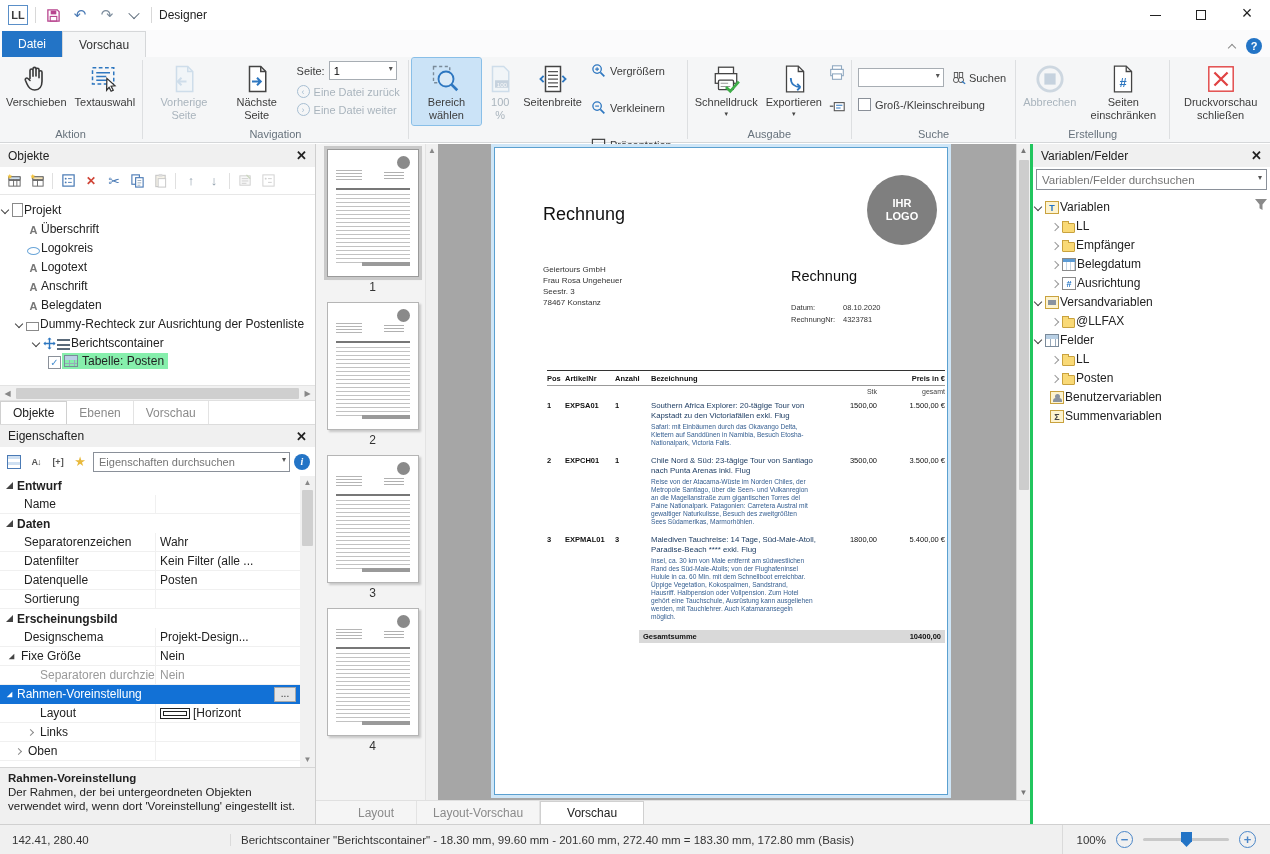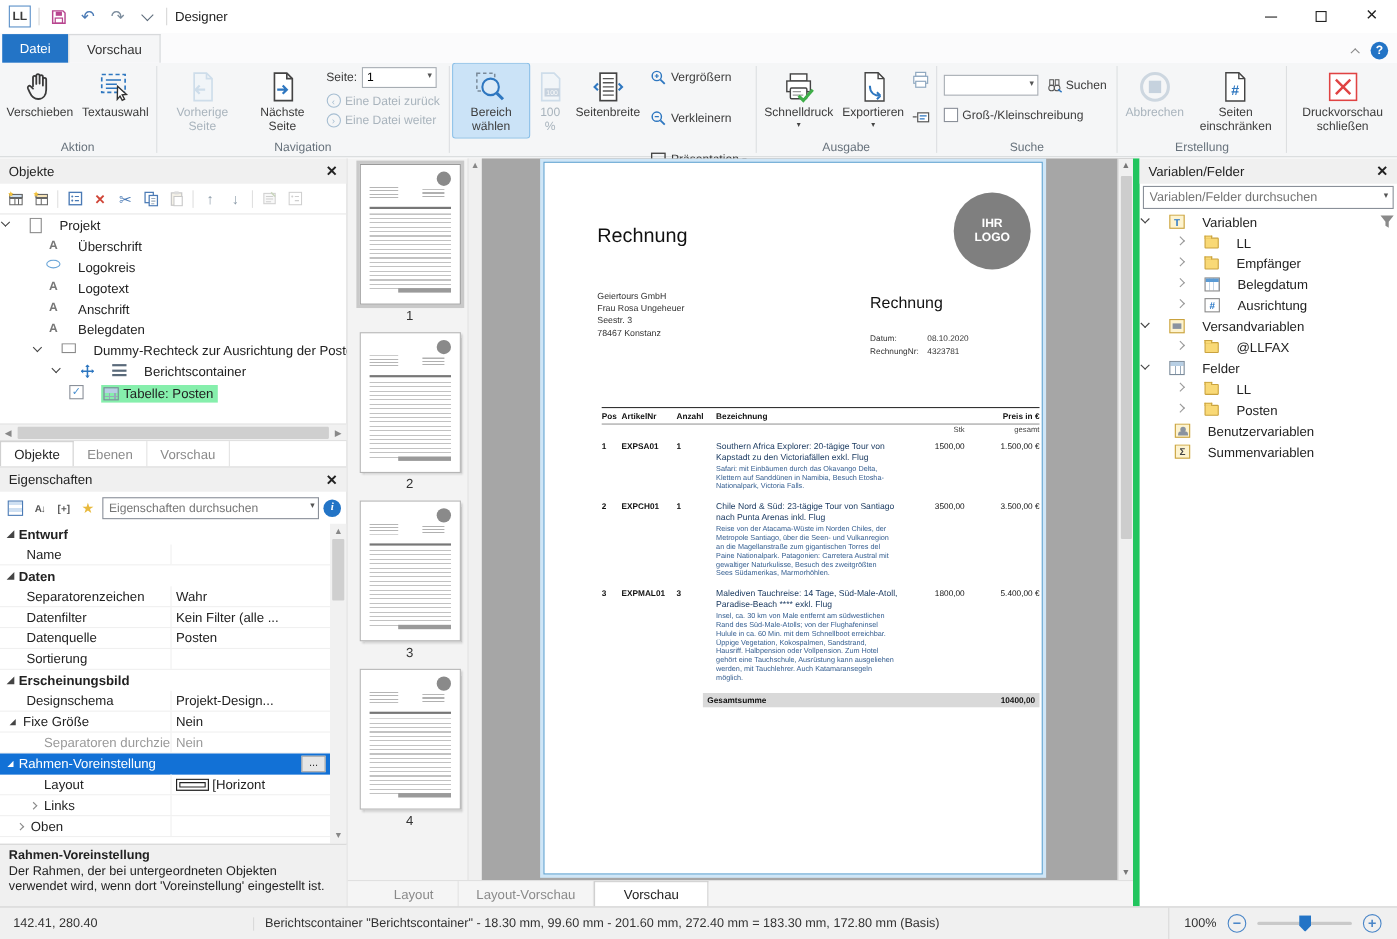--- a/index.html
+++ b/index.html
@@ -55,38 +55,38 @@
   .combo{position:relative;display:inline-block}
   .combo::after{content:"▾";position:absolute;right:4px;top:3px;font-size:8px;color:#555}
   .search-input{width:86px;height:19px;border:1px solid #a7adb3;background:#fff;font-size:11px;padding:0 14px 0 4px;font-family:inherit}
   .cbx{width:13px;height:13px;border:1px solid #8a9099;background:#fff;display:inline-block;flex:0 0 auto}
 
   
   .main{position:absolute;top:144px;left:0;right:0;bottom:30px;display:flex}
   .left-panel{width:316px;border-right:1px solid #cfcfcf;display:flex;flex-direction:column;background:#fff}
   .middle{flex:1;display:flex;flex-direction:column;min-width:0}
   .middle-body{flex:1;display:flex;min-height:0}
-  .right-panel{width:240px;border-left:6px solid #22c55e;display:flex;flex-direction:column;background:#fff}
+  .right-panel{width:240px;border-left:3px solid #22c55e;display:flex;flex-direction:column;background:#fff}
 
   .phead{height:23px;background:#f0f0f0;display:flex;align-items:center;justify-content:space-between;padding:0 8px;font-size:12px;color:#222;flex:0 0 auto}
   .phead .x{font-size:13px;font-weight:bold;color:#222}
 
   
   .obj-toolbar{height:28px;display:flex;align-items:center;gap:3px;padding:0 4px;border-bottom:1px solid #e7e7e7;flex:0 0 auto}
   .ti{width:20px;height:20px;display:flex;align-items:center;justify-content:center;font-size:13px}
   .ti.gray{opacity:.4}
   .tsep{width:1px;height:16px;background:#e0e0e0;margin:0 2px}
   .i-del::before{content:"✕";color:#d04537;font-weight:bold;font-size:12px}
   .i-cut::before{content:"✂";color:#4a7ab5;font-size:14px}
   .i-up::before{content:"↑";color:#8a9aa8}
   .i-dn::before{content:"↓";color:#8a9aa8}
 
   
   .tree{flex:1;overflow:hidden;padding-top:3px;font-size:12px}
-  .trow{height:19px;display:flex;align-items:flex-start;gap:16px;white-space:nowrap;overflow:hidden;padding-right:2px}
+  .trow{height:19px;display:flex;align-items:flex-end;gap:1px;white-space:nowrap;overflow:hidden;padding-right:2px}
   .tind{display:inline-block;flex:0 0 auto}
   .chev{width:11px;height:11px;position:relative;flex:0 0 auto}
   .chev.open::before{content:"";position:absolute;left:2px;top:1px;width:5px;height:5px;border-right:1.5px solid #444;border-bottom:1.5px solid #444;transform:rotate(45deg)}
   .chev.closed::before{content:"";position:absolute;left:2px;top:2px;width:5px;height:5px;border-right:1.5px solid #9a9a9a;border-top:1.5px solid #9a9a9a;transform:rotate(45deg)}
   .a-ic{width:13px;text-align:center;color:#777;font-weight:bold;font-size:11px;flex:0 0 auto}
   .ell-ic{width:13px;height:8px;border:1.5px solid #6aa5d8;border-radius:50%;flex:0 0 auto}
   .rect-ic{width:13px;height:9px;border:1.5px solid #8a8a8a;flex:0 0 auto}
   .page-ic{width:11px;height:14px;border:1px solid #8a8a8a;background:#fff;position:relative;flex:0 0 auto}
   .sel-gray{background:#86efac}
   .tbl-ic{width:14px;height:12px;border:1px solid #7a8a9a;background:

